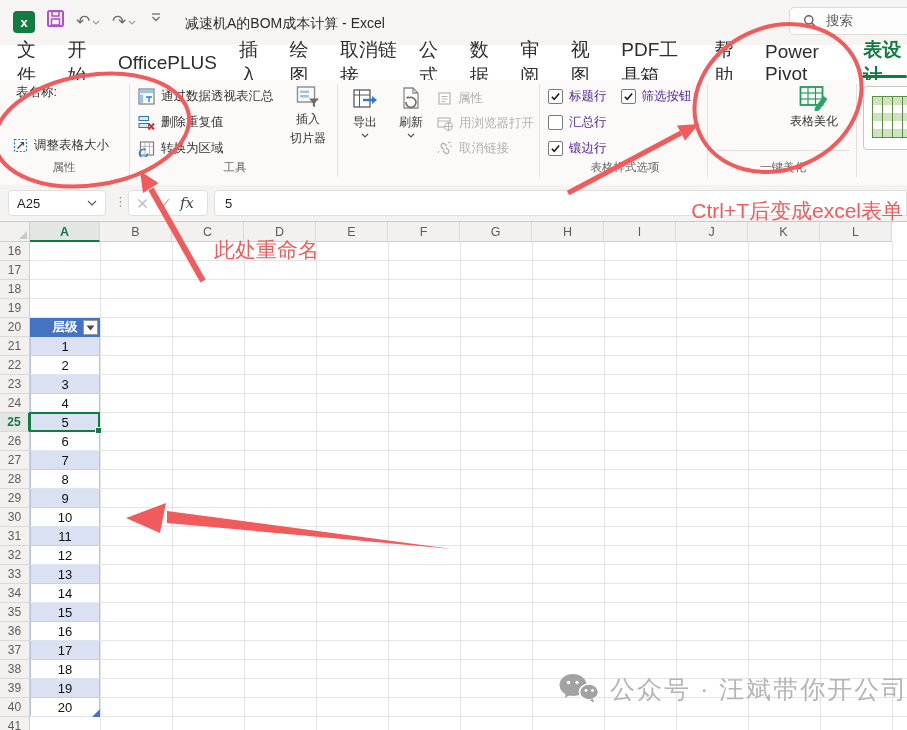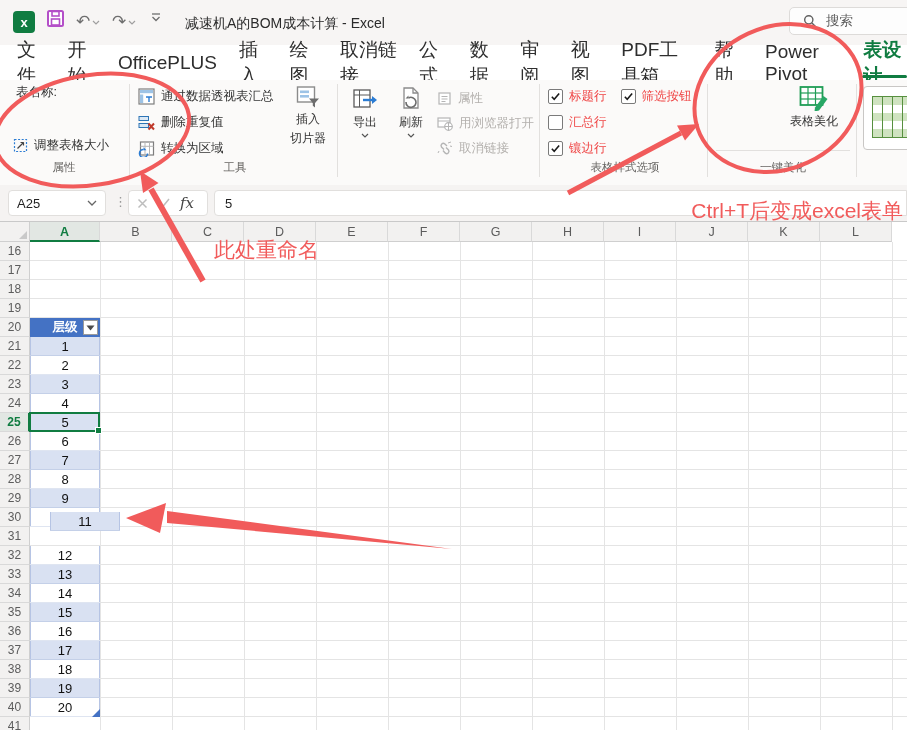--- a/index.html
+++ b/index.html
@@ -29,21 +29,21 @@
   .vdiv{position:absolute;top:4px;bottom:8px;width:1px;background:#e2e0de;}
   .grp-label{position:absolute;top:80px;font-size:11.5px;color:#686664;text-align:center;white-space:nowrap;}
   .small-label{font-size:12.5px;color:#333;}
   .namebox-input{position:absolute;left:15px;top:24px;width:104px;height:22px;border:1px solid #8a8a8a;
                  border-radius:3px;font-size:13px;padding:0 6px;color:#111;background:#fff;
                  font-family:"Liberation Sans","DejaVu Sans",sans-serif;}
   .rbtn{display:flex;align-items:center;gap:6px;font-size:12.5px;color:#333;height:22px;cursor:default;white-space:nowrap;}
   .rbtn.disabled{color:#b3b0ad;}
   .bigbtn{position:absolute;display:flex;flex-direction:column;align-items:center;gap:2px;font-size:12px;color:#333;}
   .opt-col{display:flex;flex-direction:column;gap:8px;}
-  .opt{display:flex;align-items:center;gap:6px;font-size:12.5px;color:#ef4444;height:18px;white-space:nowrap;}
+  .opt{display:flex;align-items:center;gap:6px;font-size:12.5px;color:#4c1d95;height:18px;white-space:nowrap;}
   .cb{width:13px;height:13px;border:1px solid #7a7a7a;border-radius:2px;background:#fff;display:inline-flex;
       align-items:center;justify-content:center;}
   .gallery{position:absolute;left:863px;top:6px;width:70px;height:62px;border:1px solid #c9c7c5;border-radius:4px;
            background:#fff;}
   .gallery-inner{position:absolute;left:8px;top:9px;width:52px;height:42px;border:1.5px solid #57903f;box-sizing:border-box;
       background:
         repeating-linear-gradient(90deg,transparent 0 9px,#57903f 9px 10px),
         repeating-linear-gradient(180deg,#cfe3c0 0 8px,#ffffff 8px 16px);}
   
   .fbar{position:absolute;left:0;top:185px;width:100%;height:37px;background:#f5f3f2;border-bottom:1px solid #c9c9c9;box-sizing:border-box;}
@@ -368,36 +368,49 @@
       <div class="rowh" style="top: 381px;">35</div>
       <div class="rowh" style="top: 400px;">36</div>
       <div class="rowh" style="top: 419px;">37</div>
       <div class="rowh" style="top: 438px;">38</div>
       <div class="rowh" style="top: 457px;">39</div>
       <div class="rowh" style="top: 476px;">40</div>
       <div class="rowh" style="top: 495px;">41</div>
     </div>
   <div class="selbox" style="top: 190px;"></div>
   <div class="tbl-corner" style="top: 487px;"></div>
+  <div class="watermark">
+    <svg width="42" height="34" viewBox="0 0 42 34">
+      <ellipse cx="15" cy="13" rx="13.5" ry="11" fill="#a2a2a2"></ellipse>
+      <path d="M8 21l-1.5 5 5.5-3z" fill="#a2a2a2"></path>
+      <circle cx="10.5" cy="10.5" r="1.7" fill="#fff"></circle>
+        <circle cx="19" cy="10.5" r="1.7" fill="#fff"></circle>
+      <ellipse cx="31" cy="20" rx="9.5" ry="8" fill="#a2a2a2" stroke="#fff" stroke-width="1.6"></ellipse>
+      <path d="M35 26.5l1.2 4-4.5-2.3z" fill="#a2a2a2"></path>
+      <circle cx="28" cy="18.5" r="1.4" fill="#fff"></circle>
+        <circle cx="34.5" cy="18.5" r="1.4" fill="#fff"></circle>
+    </svg>
+    <span>公众号 · 汪斌带你开公司</span>
+  </div>
 <div class="thead" style="top: 96px;"><span>层级</span><span class="fbtn">
         <svg width="9" height="6" viewBox="0 0 9 6">
           <path d="M0.5 0.5h8L4.5 5.5z" fill="#4a4a4a"></path>
         </svg>
       </span></div>
     <div class="tcell band" style="top: 115px;">1</div>
     <div class="tcell" style="top: 134px;">2</div>
     <div class="tcell band" style="top: 153px;">3</div>
     <div class="tcell" style="top: 172px;">4</div>
     <div class="tcell band" style="top: 191px;">5</div>
     <div class="tcell" style="top: 210px;">6</div>
     <div class="tcell band" style="top: 229px;">7</div>
     <div class="tcell" style="top: 248px;">8</div>
     <div class="tcell band" style="top: 267px;">9</div>
     <div class="tcell" style="top: 286px;">10</div>
-    <div class="tcell band" style="top: 290px; margin-left: 20px;">11</div>
+    <div class="tcell band" style="top: 305px;">11</div>
     <div class="tcell" style="top: 324px;">12</div>
     <div class="tcell band" style="top: 343px;">13</div>
     <div class="tcell" style="top: 362px;">14</div>
     <div class="tcell band" style="top: 381px;">15</div>
     <div class="tcell" style="top: 400px;">16</div>
     <div class="tcell band" style="top: 419px;">17</div>
     <div class="tcell" style="top: 438px;">18</div>
     <div class="tcell band" style="top: 457px;">19</div>
     <div class="tcell" style="top: 476px;">20</div>
   </div>

